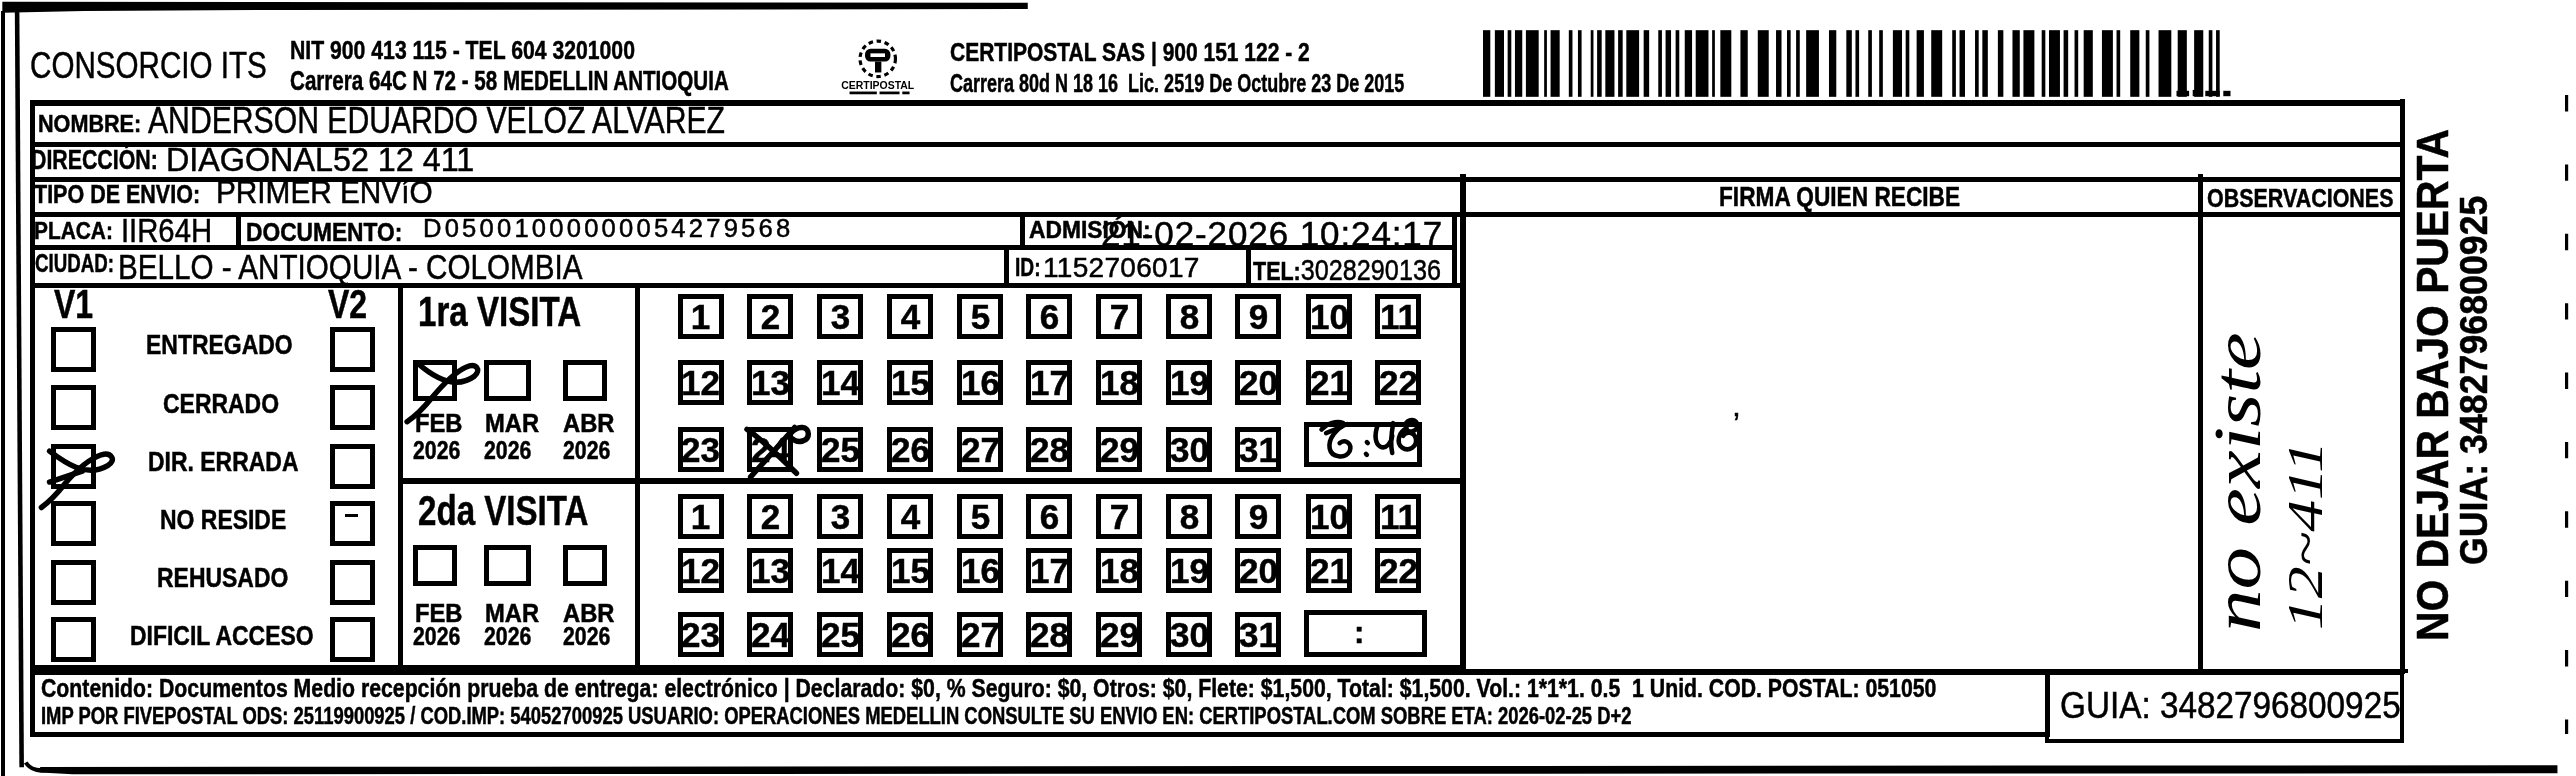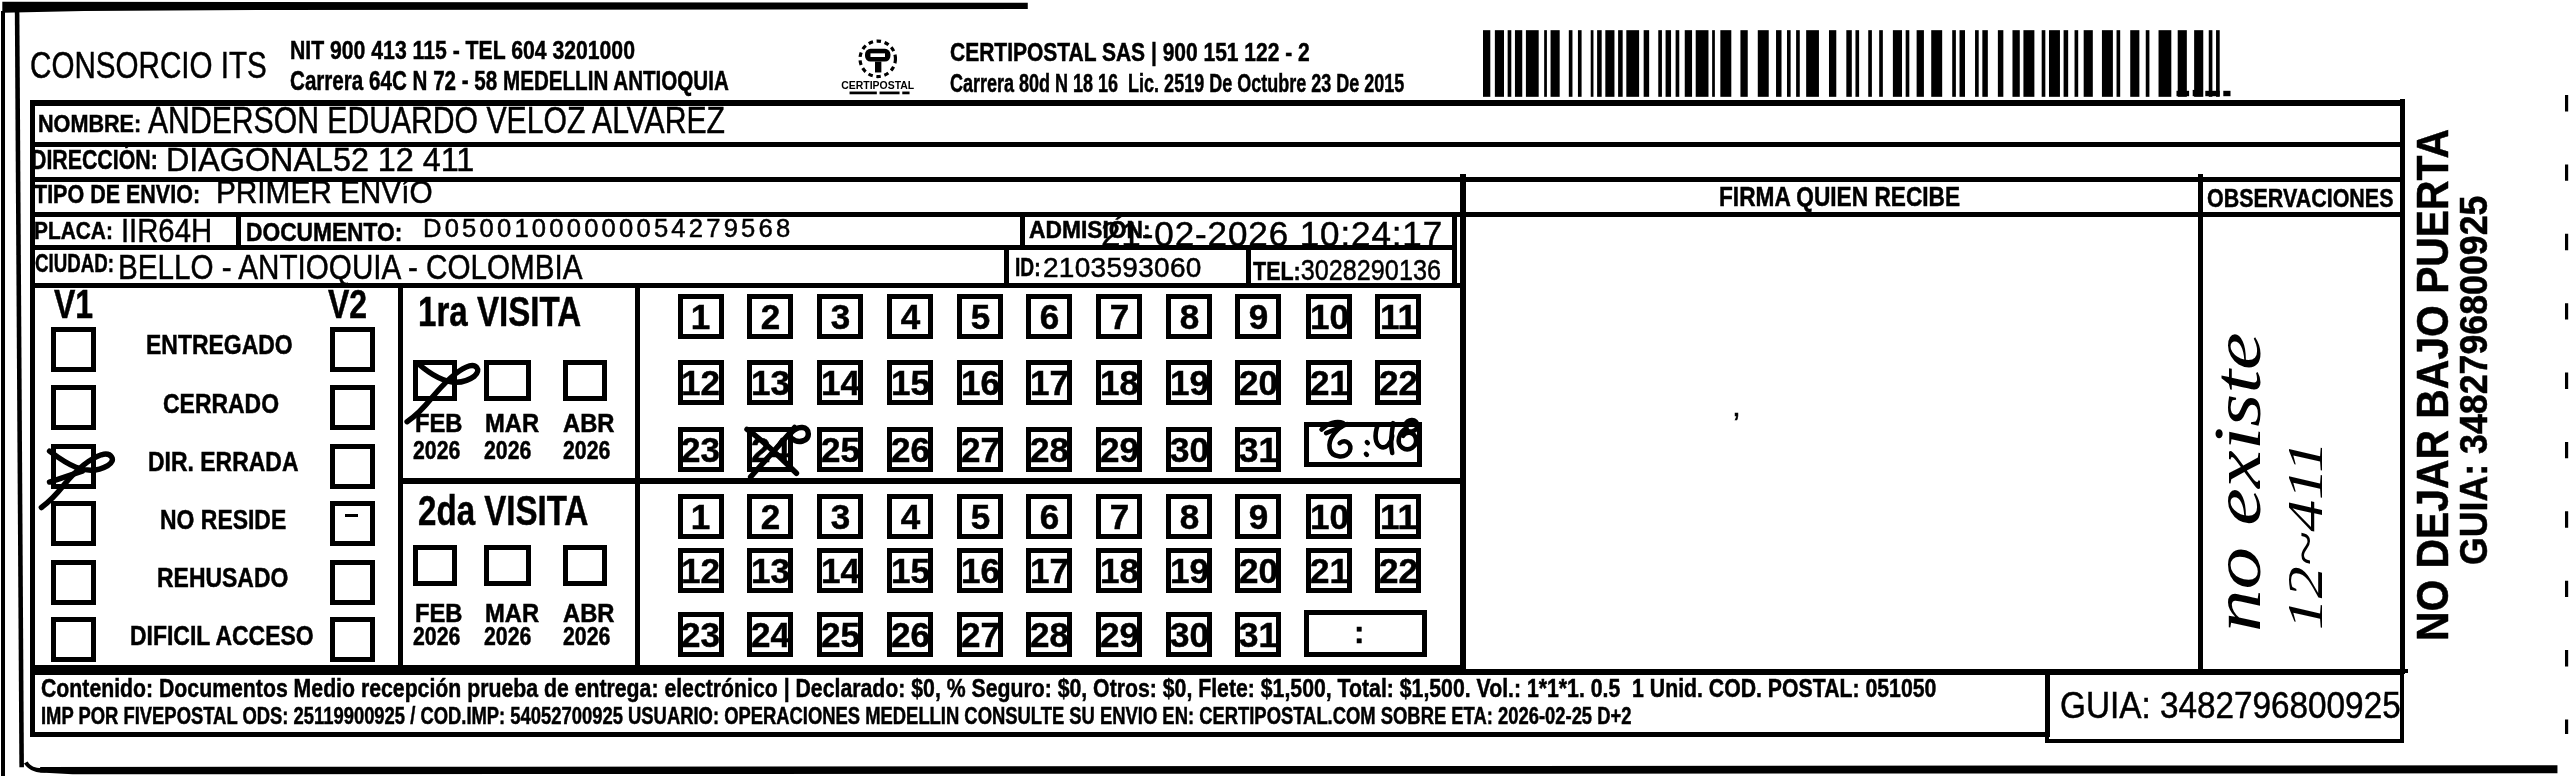--- a/index.html
+++ b/index.html
@@ -170,21 +170,21 @@
 <div class="a lbl" style="left:1029px;top:218px;font-size:24px;transform:scaleX(0.95);">ADMISIÓN:</div>
 
 <div class="a" style="left:1101px;top:216px;font-size:35px;letter-spacing:0.9px;">21-02-2026 10:24:17</div>
 
 <div class="a lbl" style="left:35px;top:251px;font-size:25.6px;transform:scaleX(0.73);">CIUDAD:</div>
 
 <div class="a" style="left:118px;top:249px;font-size:35px;transform:scaleX(0.847);">BELLO - ANTIOQUIA - COLOMBIA</div>
 
 <div class="a lbl" style="left:1015px;top:255px;font-size:25.6px;transform:scaleX(0.75);">ID:</div>
 
-<div class="a" style="left:1043px;top:254px;font-size:28px;letter-spacing:0.3px;">2103593060</div>
+<div class="a" style="left:1043px;top:254px;font-size:28px;letter-spacing:0.3px;">1152706017</div>
 
 <div class="a lbl" style="left:1253px;top:255px;font-size:25.6px;transform:scaleX(0.84);">TEL:<span style="font-weight:normal;font-size:30px;">3028290136</span></div>
 
 <div class="ln" style="left:1460px;top:174px;width:5.5px;height:499px;"></div>
 
 <div class="a lbl" style="left:1719px;top:183px;font-size:28px;transform:scaleX(0.81);">FIRMA QUIEN RECIBE</div>
 
 <div class="a" style="left:1733px;top:409px;font-size:31px;">’</div>
 
 <div class="ln" style="left:1460px;top:669px;width:948px;height:3.7px;"></div>

